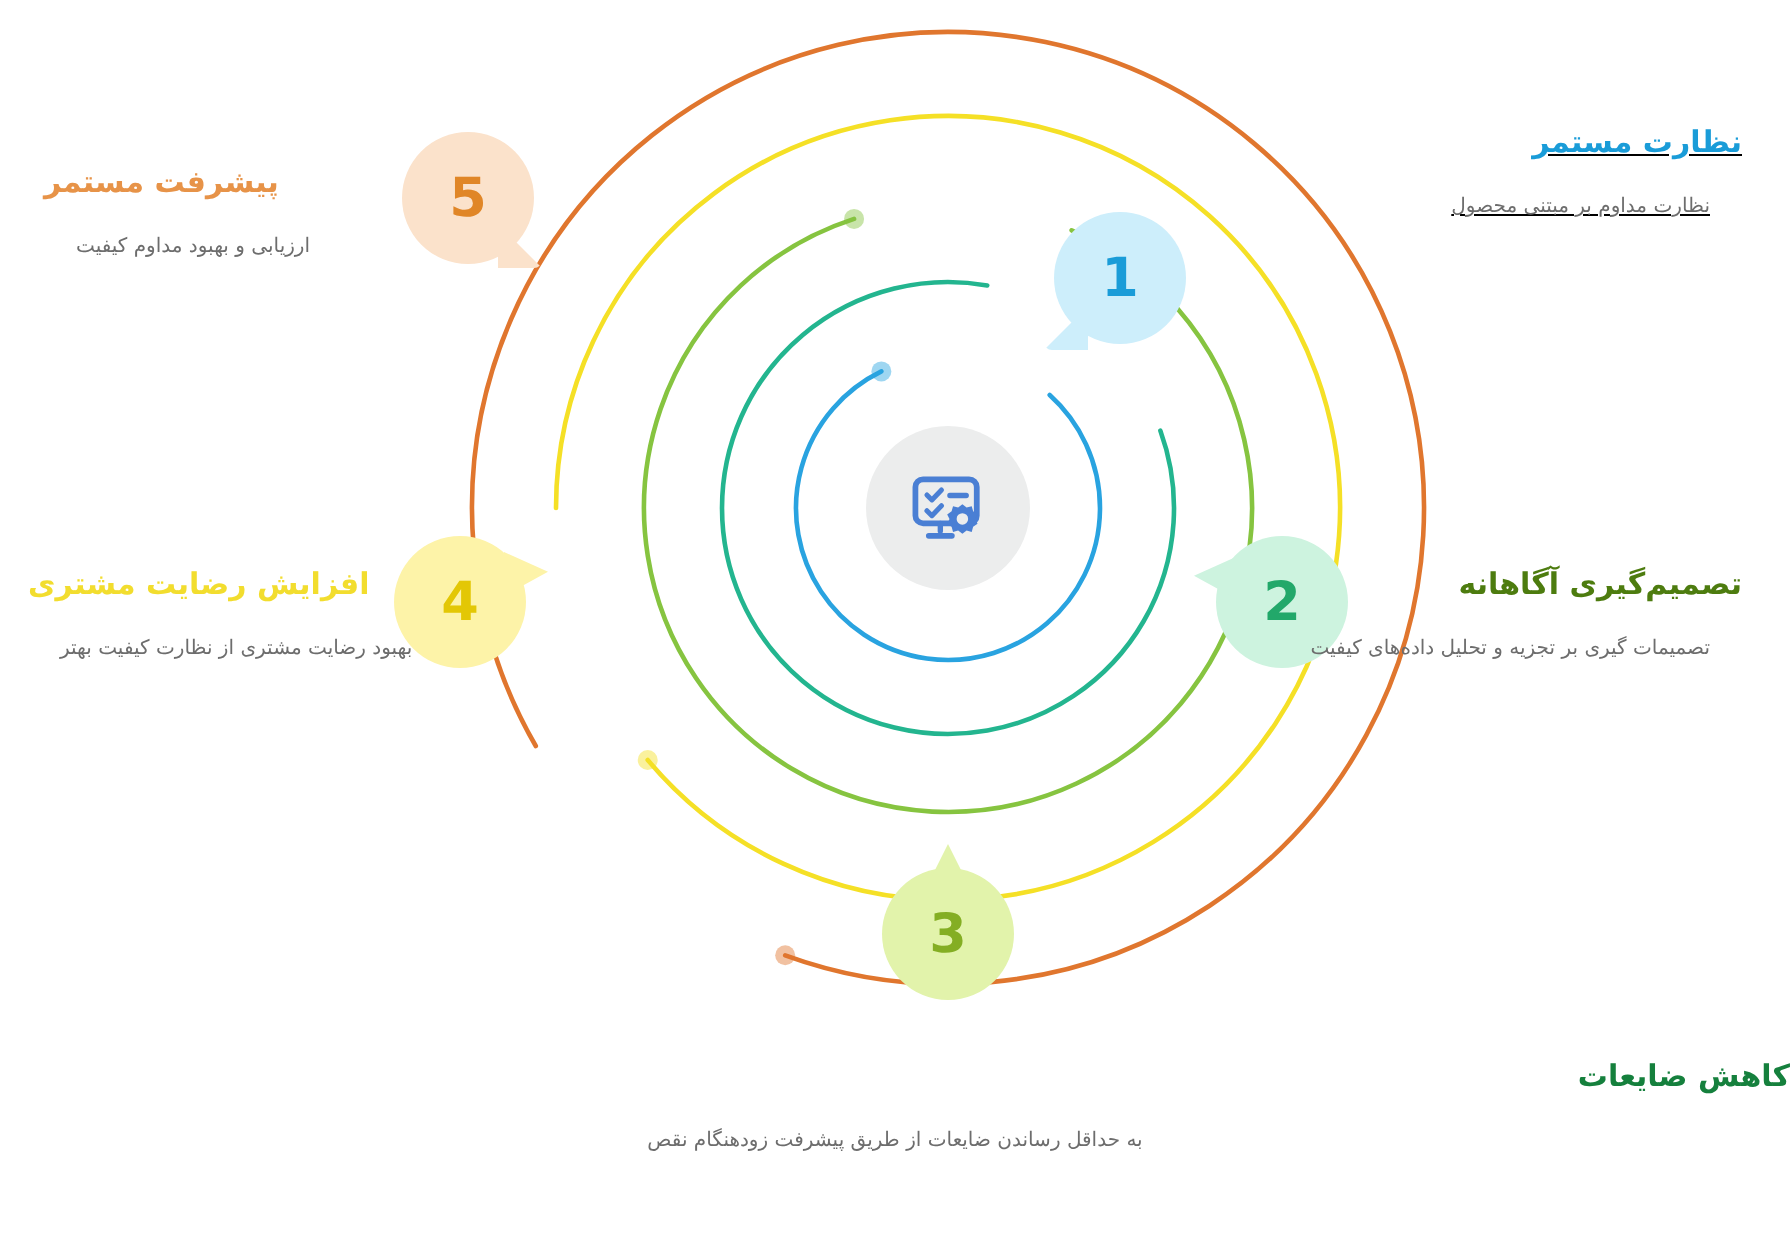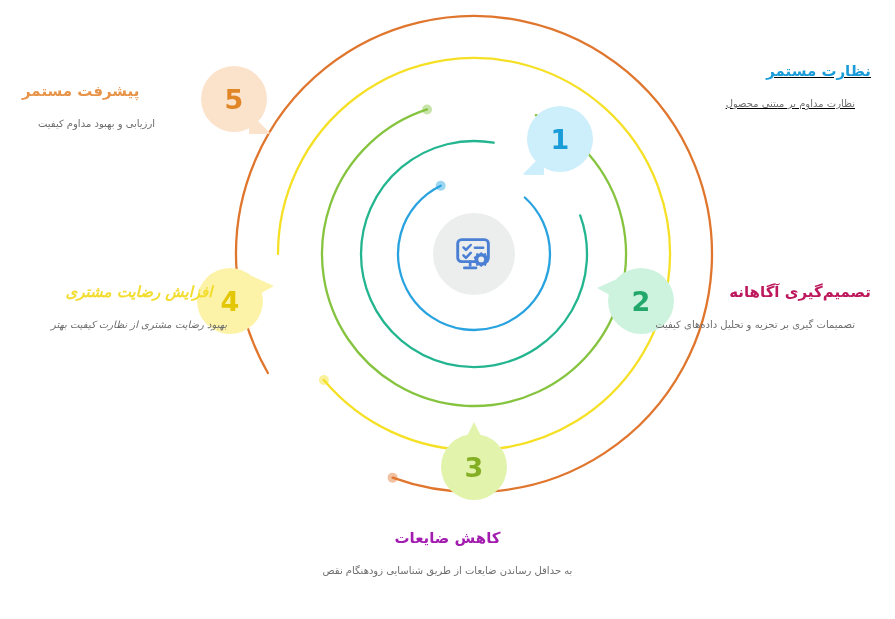--- a/index.html
+++ b/index.html
@@ -92,26 +92,26 @@
     font-size: 10px;
     color: #6d6d6d;
     margin: 16px;
     line-height: 1.65;
   }
 
   .lb-1 { right: 24px; top: 62px; width: 250px; text-align: right; text-decoration: underline; }
   .lb-1 .label-title { color: #1a9cd8; }
 
   .lb-2 { right: 24px; top: 283px; width: 238px; text-align: right; }
-  .lb-2 .label-title { color: #be185d; }
+  .lb-2 .label-title { color: #4d7c0f; }
 
   .lb-3 { left: 0; right: 0; top: 529px; text-align: center; }
-  .lb-3 .label-title { color: #a21caf; }
+  .lb-3 .label-title { color: #15803d; text-align: right; }
 
-  .lb-4 { left: 14px; top: 283px; width: 250px; text-align: center; font-style: italic; }
+  .lb-4 { left: 14px; top: 283px; width: 250px; text-align: left; }
   .lb-4 .label-title { color: #f2dd2e; }
 
   .lb-5 { left: 22px; top: 82px; width: 250px; text-align: left; }
   .lb-5 .label-title { color: #e79348; }
 </style>
 </head>
 <body>
 
 <div id="stage">
 
@@ -170,21 +170,21 @@
     <p class="label-desc">نظارت مداوم بر مبتنی محصول</p>
   </div>
 
   <div class="label-block lb-2">
     <p class="label-title">تصمیم‌گیری آگاهانه</p>
     <p class="label-desc">تصمیمات گیری بر تجزیه و تحلیل داده‌های کیفیت</p>
   </div>
 
   <div class="label-block lb-3">
     <p class="label-title">کاهش ضایعات</p>
-    <p class="label-desc">به حداقل رساندن ضایعات از طریق شناسایی زودهنگام نقص</p>
+    <p class="label-desc">به حداقل رساندن ضایعات از طریق پیشرفت زودهنگام نقص</p>
   </div>
 
   <div class="label-block lb-4">
     <p class="label-title">افزایش رضایت مشتری</p>
     <p class="label-desc">بهبود رضایت مشتری از نظارت کیفیت بهتر</p>
   </div>
 
   <div class="label-block lb-5">
     <p class="label-title">پیشرفت مستمر</p>
     <p class="label-desc">ارزیابی و بهبود مداوم کیفیت</p>

